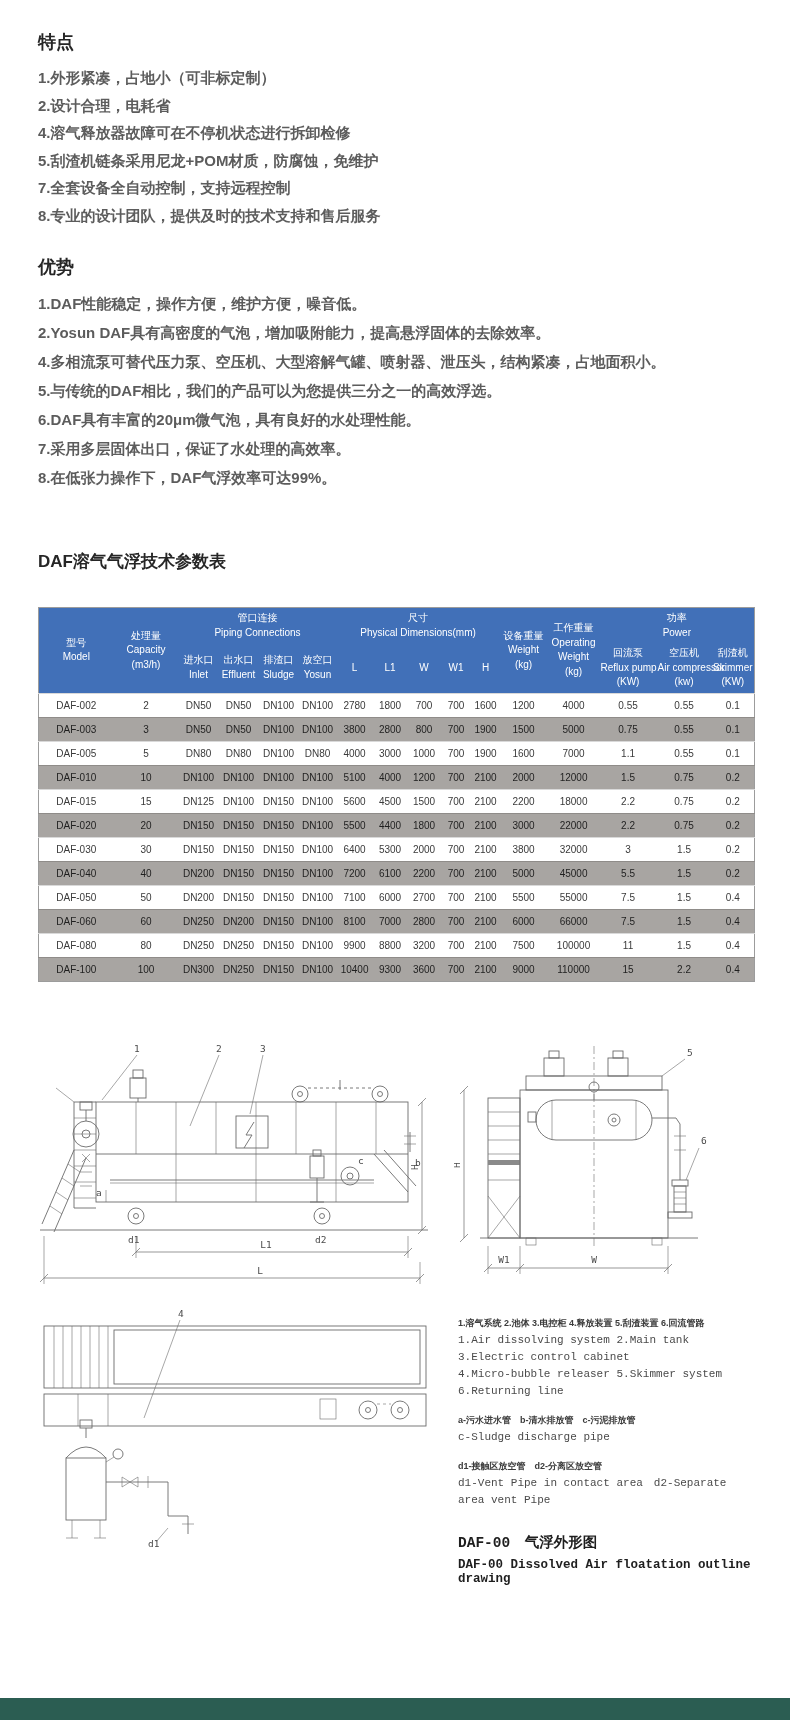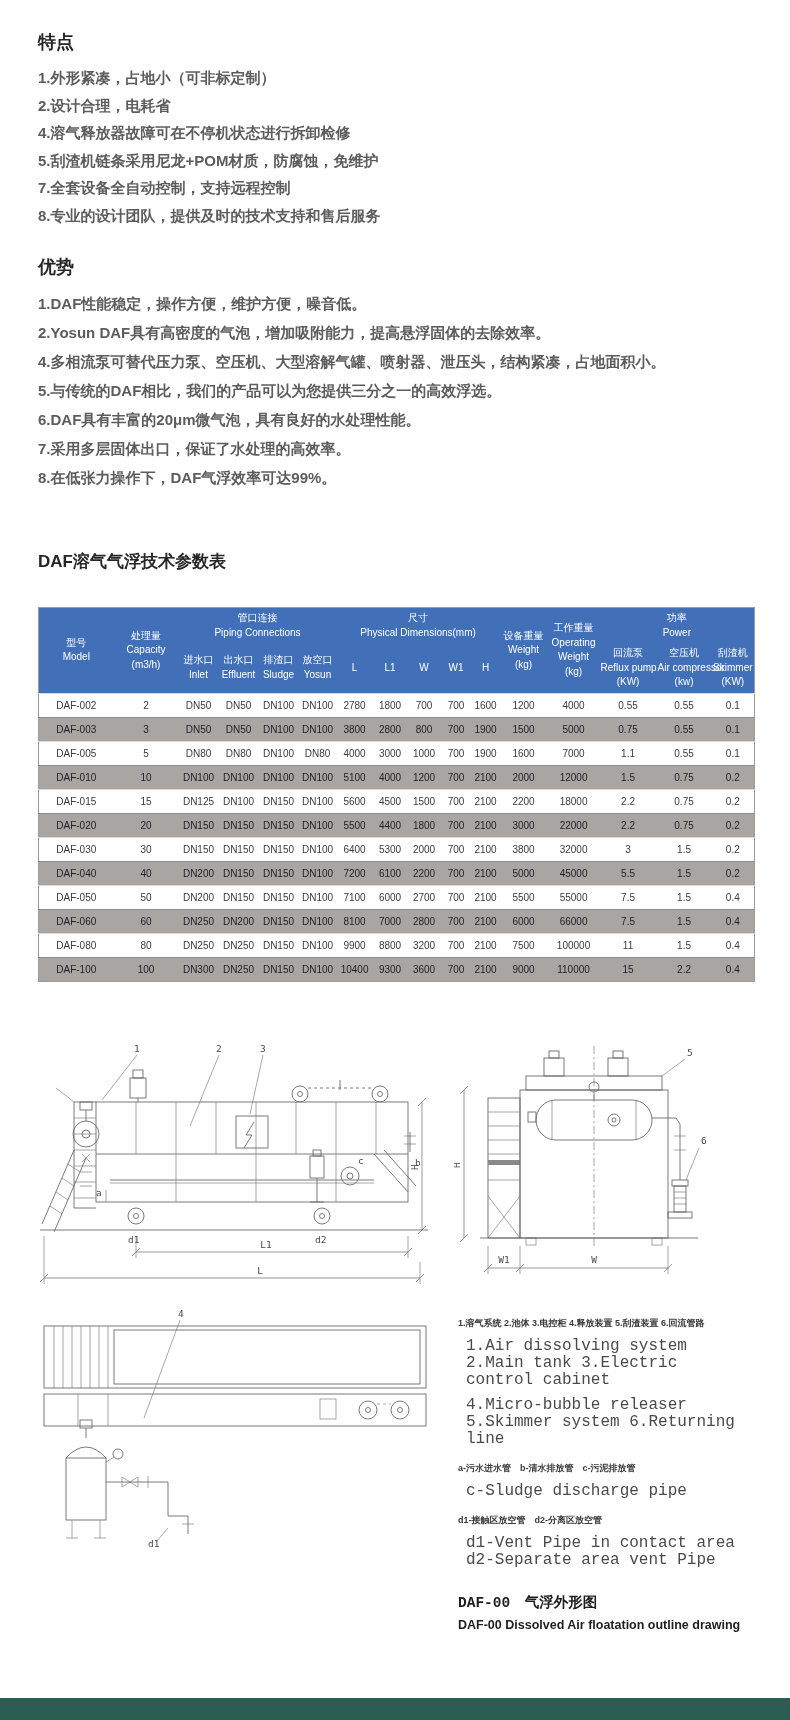--- a/index.html
+++ b/index.html
@@ -35,28 +35,28 @@
   svg.draw{display:block;}
   svg.draw line, svg.draw rect, svg.draw circle, svg.draw path, svg.draw polyline
       {stroke:#6b6b6b;stroke-width:0.9;fill:none;}
   svg.draw text{fill:#4a4a4a;font-size:9.5px;stroke:none;
       font-family:"DejaVu Sans Mono","Liberation Mono",monospace;}
   svg.draw .thin{stroke-width:0.6;}
   svg.draw .dim{stroke-width:0.7;}
   svg.draw .fillgray{fill:#8a8a8a;stroke:none;}
 
   .captions .zh{font-size:9px;color:#3b3b3b;margin:0 0 2px 0;line-height:14px;font-weight:bold;}
-  .captions .en{font-size:16px;color:#4a4a4a;margin:8px;line-height:17px;
+  .captions .en{font-size:11px;color:#4a4a4a;margin:0;line-height:17px;
       font-family:"Liberation Mono","DejaVu Sans Mono",monospace;}
   .captions .grp{margin-top:13px;}
   .fig-titles{margin-top:24px;}
   .fig-titles .t-zh{font-size:14.5px;font-weight:bold;color:#1e1e1e;margin:0 0 6px 0;
       font-family:"Liberation Mono","DejaVu Sans Mono",monospace;}
   .fig-titles .t-en{font-size:12.5px;font-weight:bold;color:#1e1e1e;margin:0;
-      font-family:Liberation Sans, sans-serif;}
+      font-family:Liberation Mono, monospace;}
 
   .footer-bar{position:absolute;left:0;right:0;bottom:0;height:22px;background:#2b5d52;}
 </style>
 </head>
 <body>
 
 <div class="page">
   <div class="content">
 
     <section class="features">

